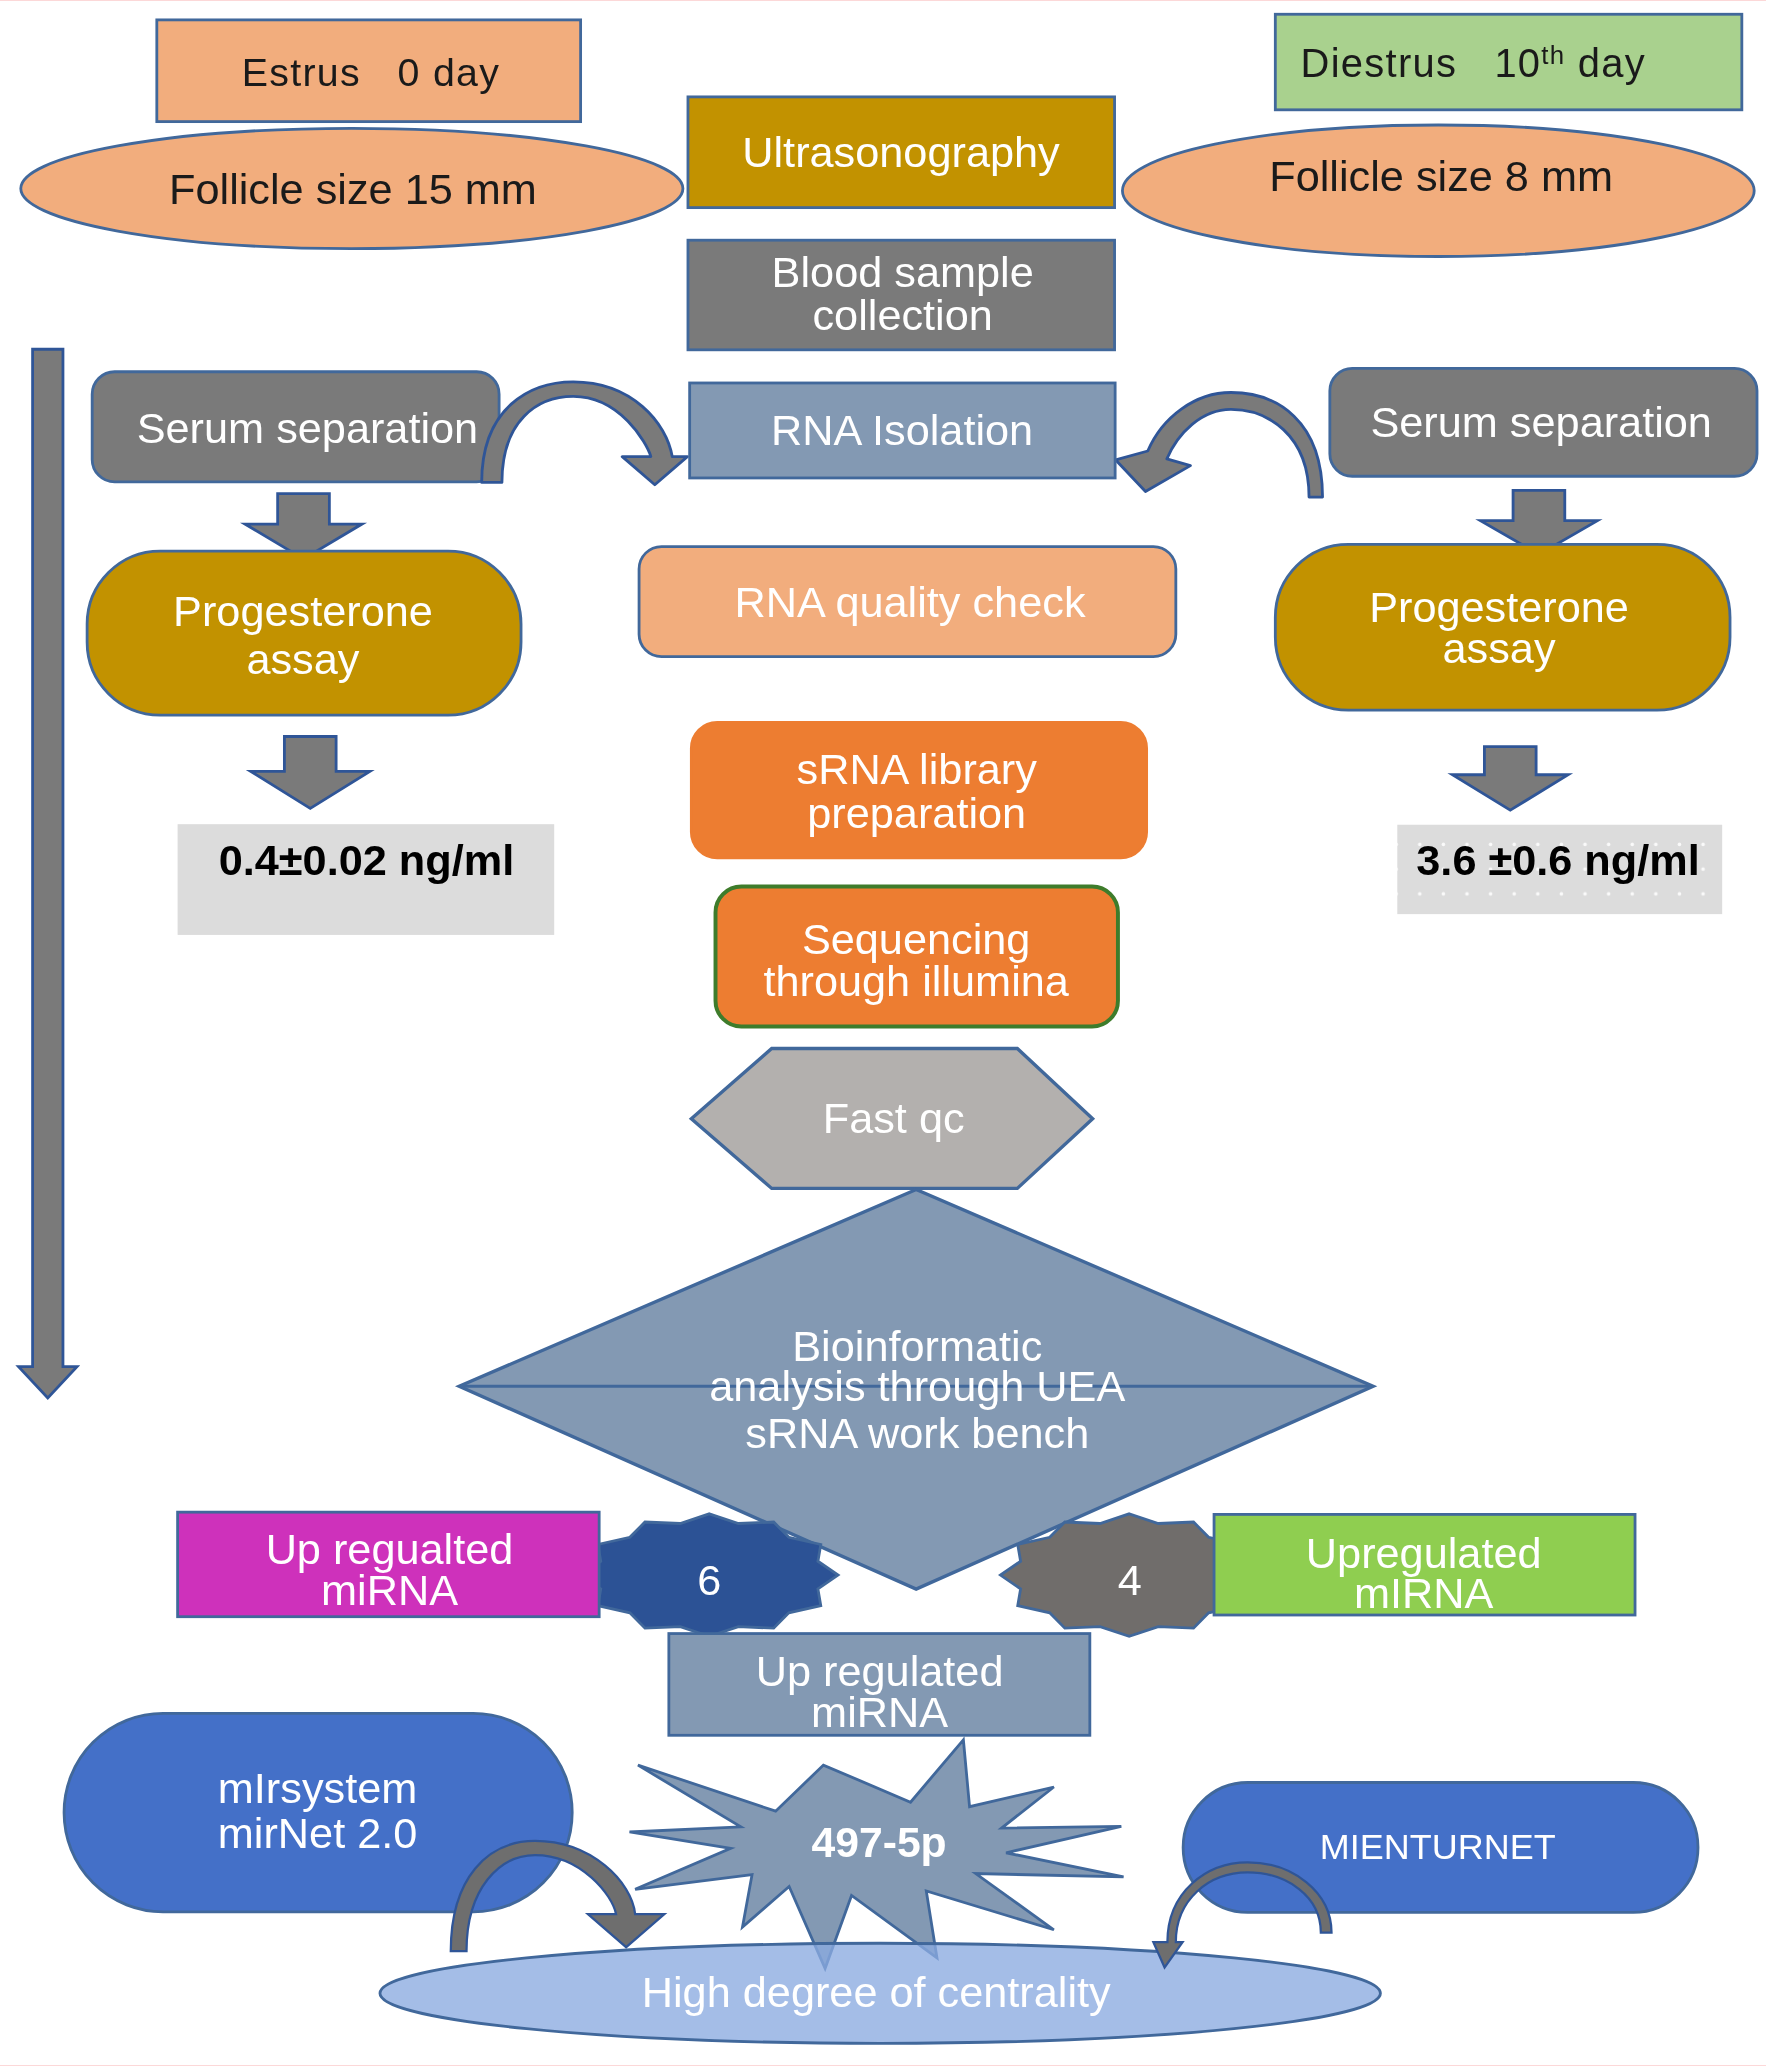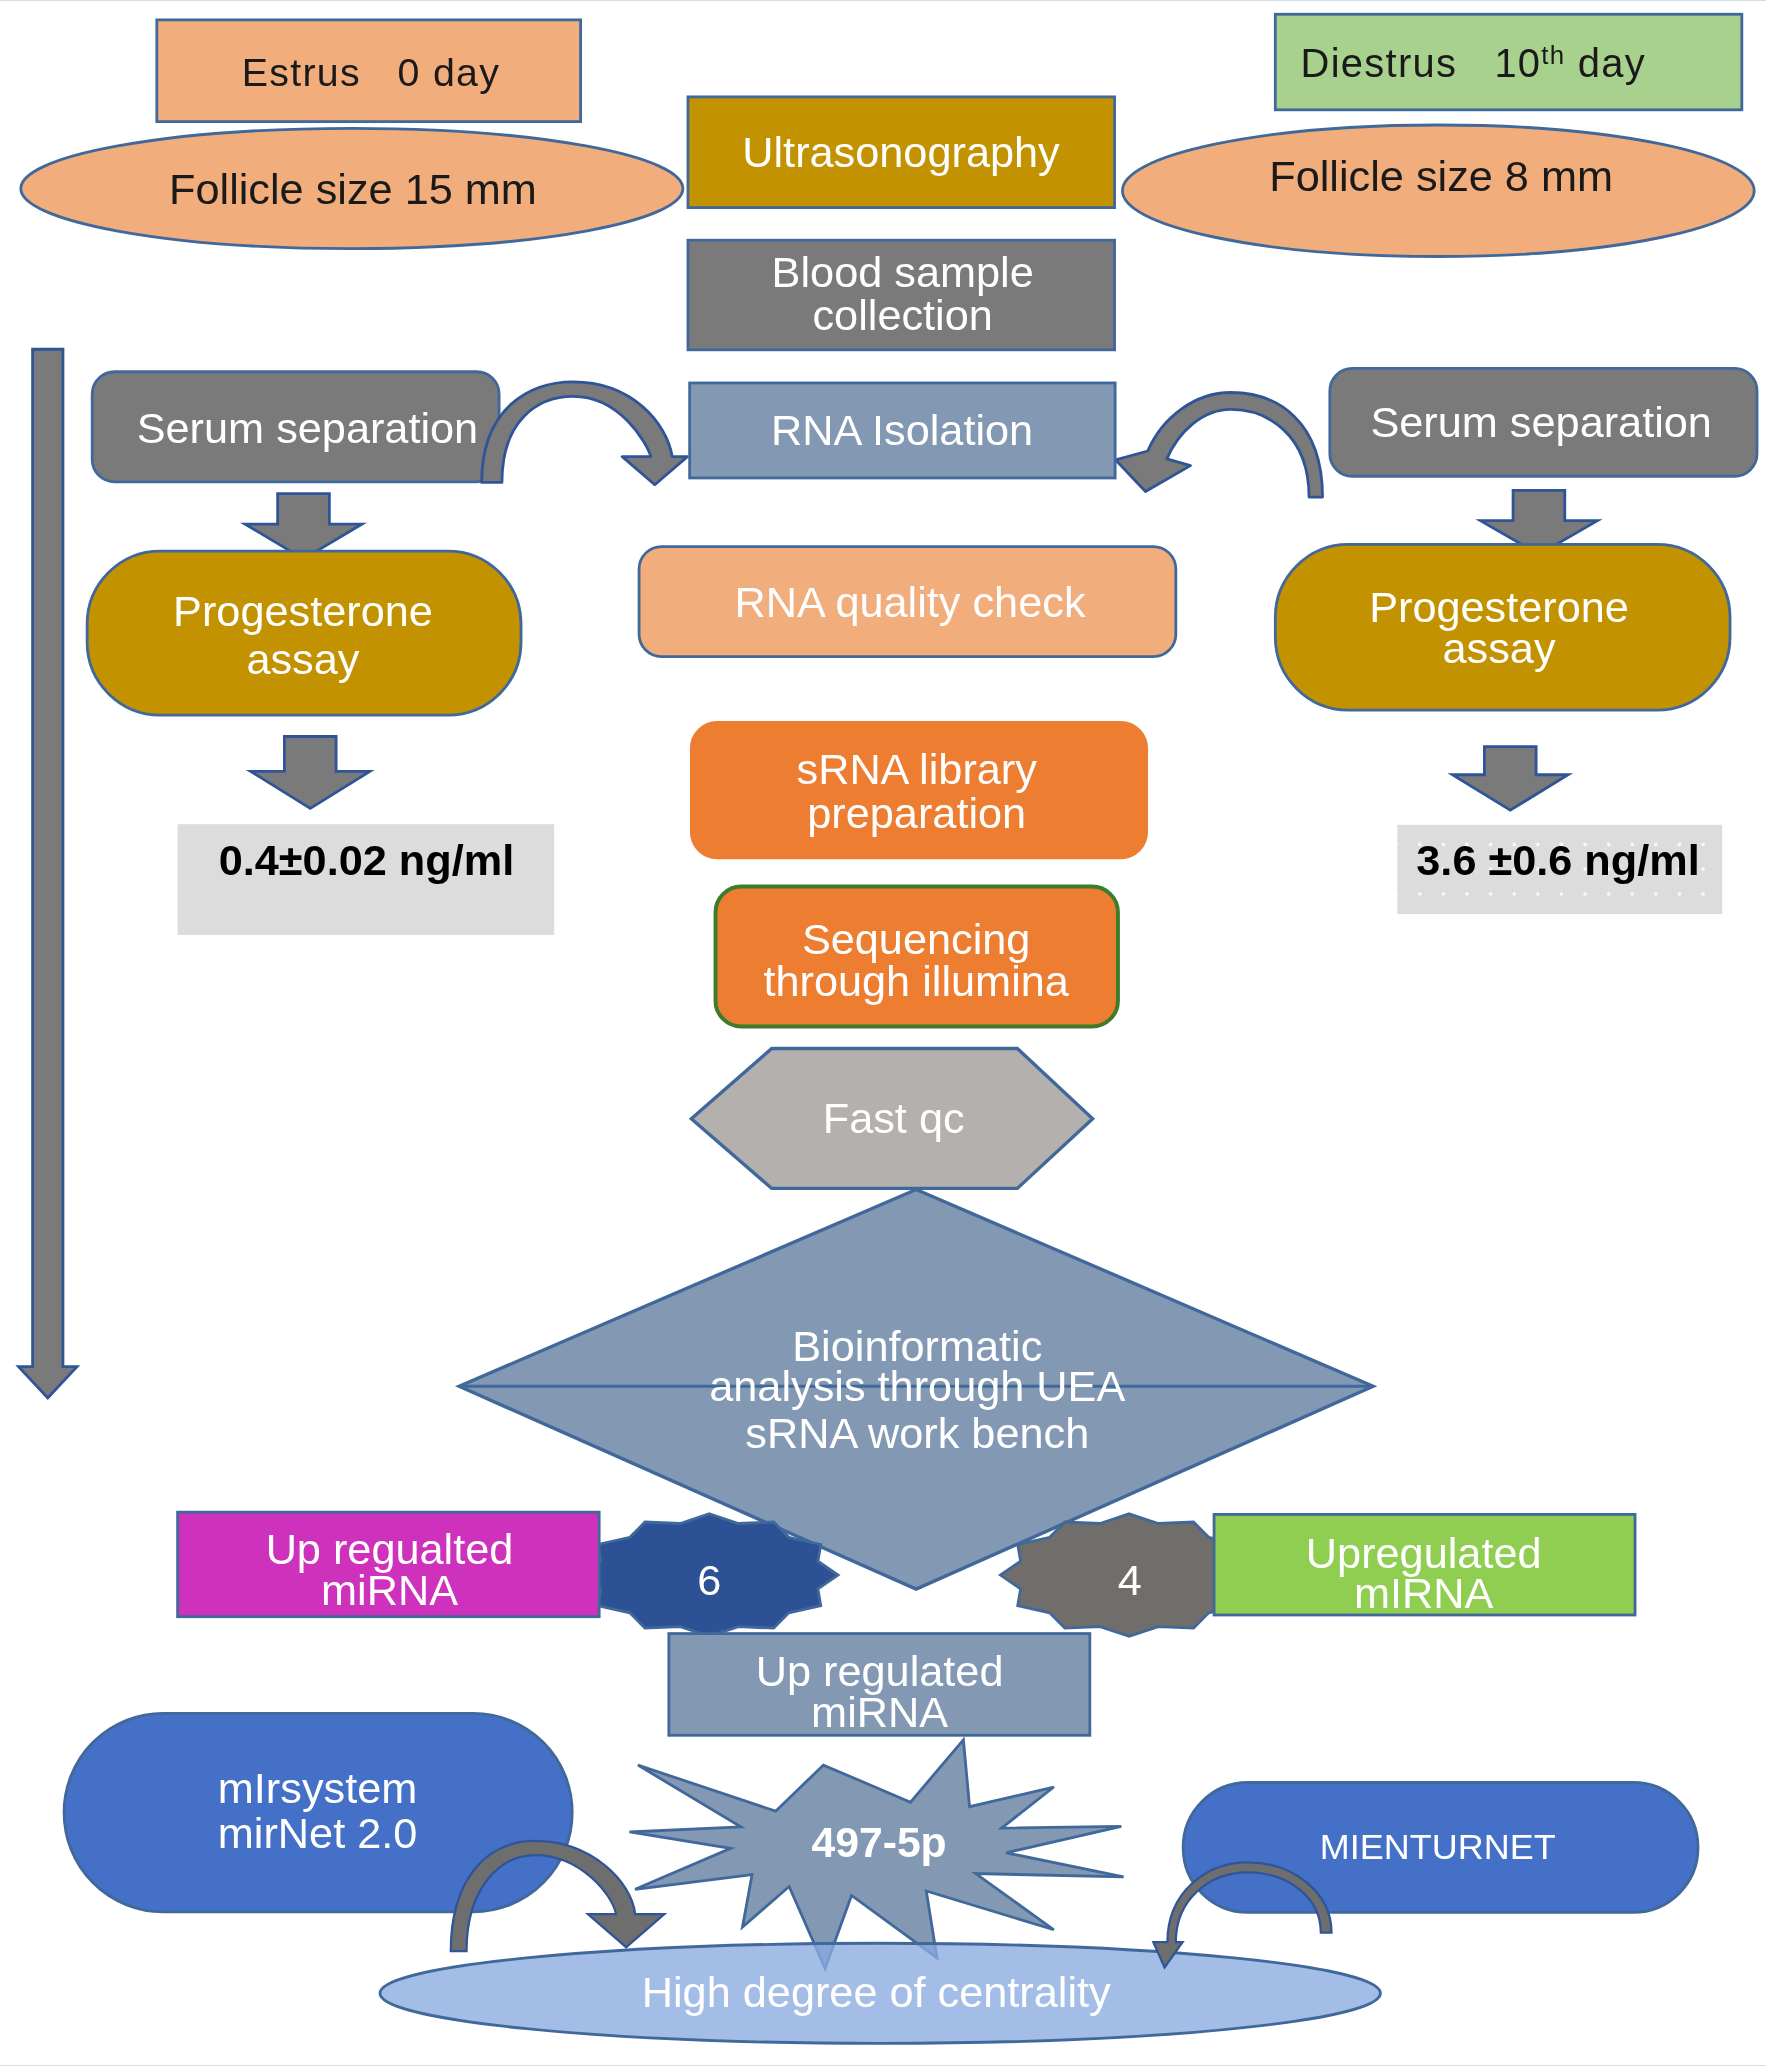--- a/index.html
+++ b/index.html
@@ -1,17 +1,17 @@
 <!DOCTYPE html>
 <html style="font-size:9px"><head>
 <meta charset="utf-8">
 <style>
   html,body{margin:0;padding:0;background:#ffffff;}
   body{width:1766px;height:2066px;overflow:hidden;font-family:"Liberation Sans",sans-serif;}
-  #stage{position:relative;width:1766px;height:2066px;background:#0f766e;}
+  #stage{position:relative;width:1766px;height:2066px;background:#ef4444;}
   svg{display:block;}
   .lbl{font-family:"Liberation Sans",sans-serif;}
 </style>
 </head>
 <body>
 
 <div id="stage">
 <svg id="svgroot" width="1766" height="2066" viewBox="0 0 3142 3675" xmlns="http://www.w3.org/2000/svg">
   <rect x="0" y="0" width="3142" height="3675" fill="#ffffff"></rect>
 

